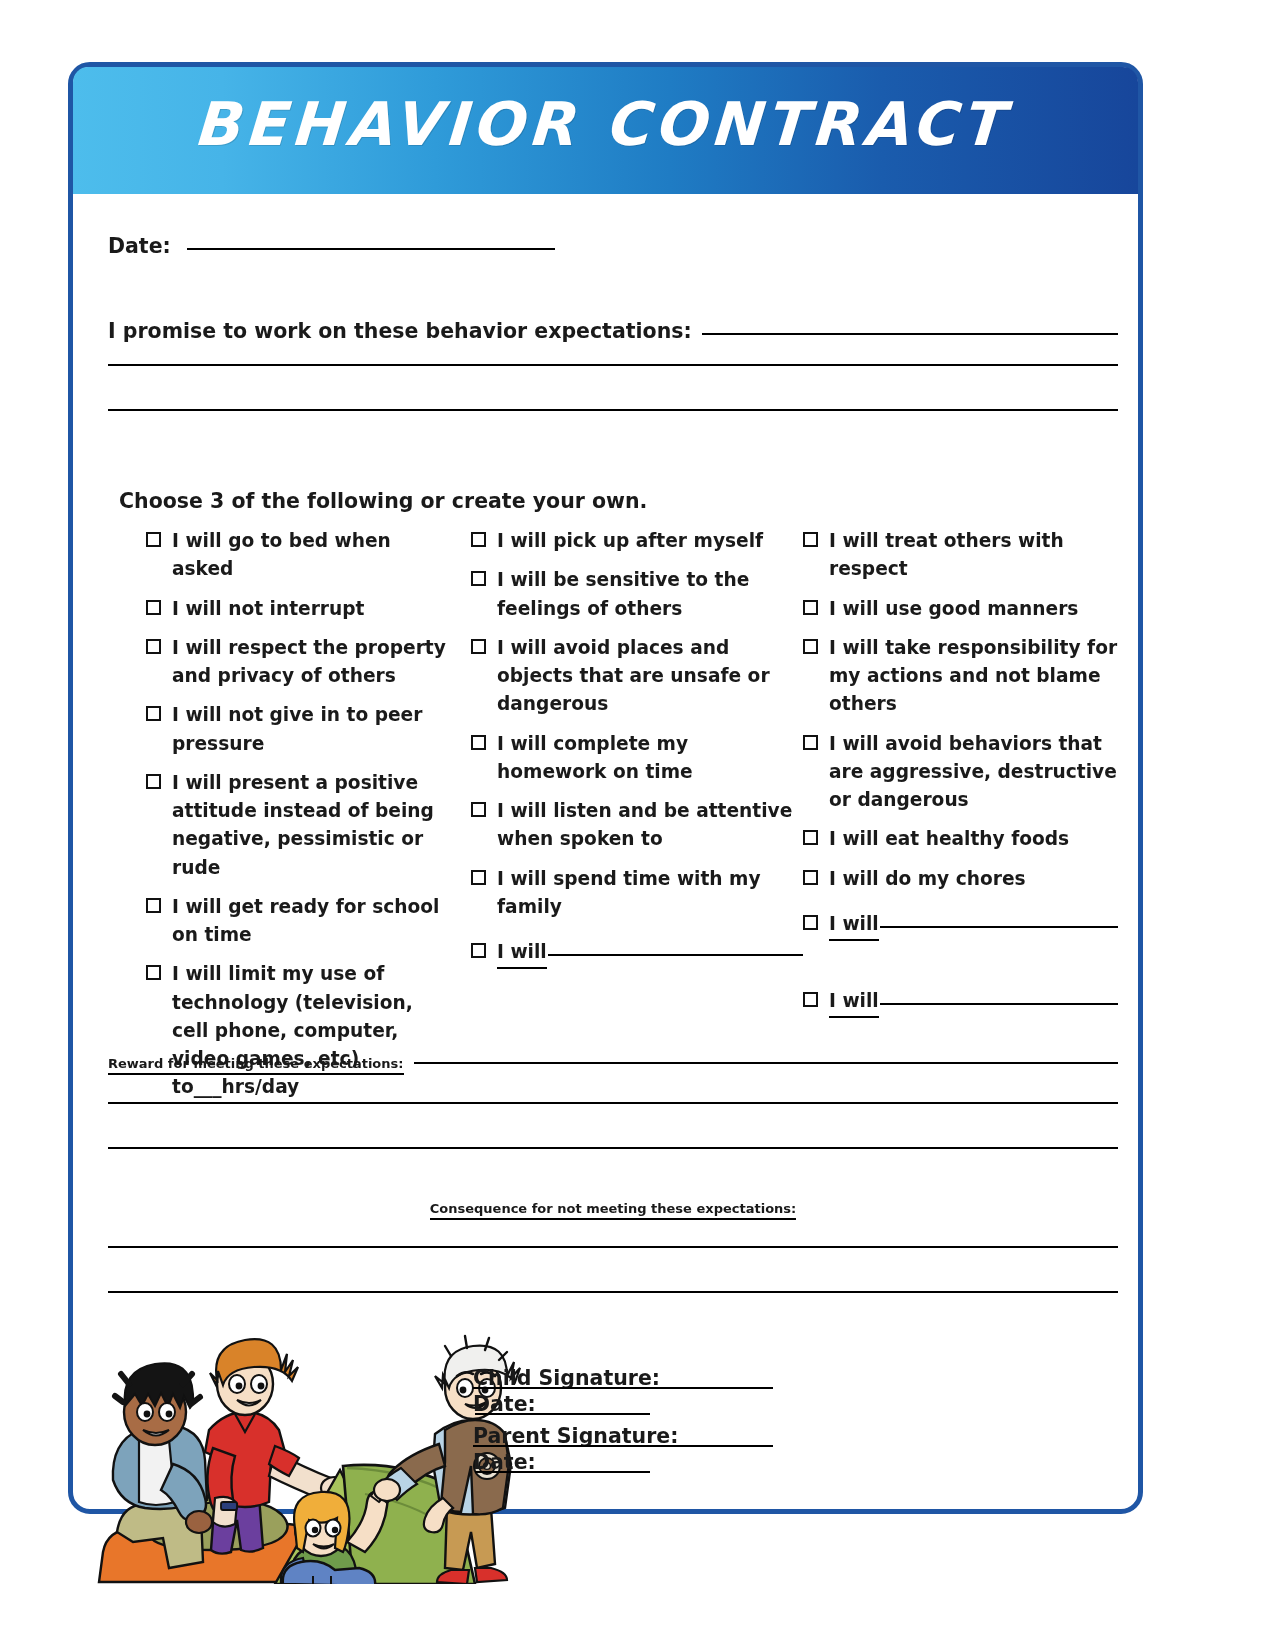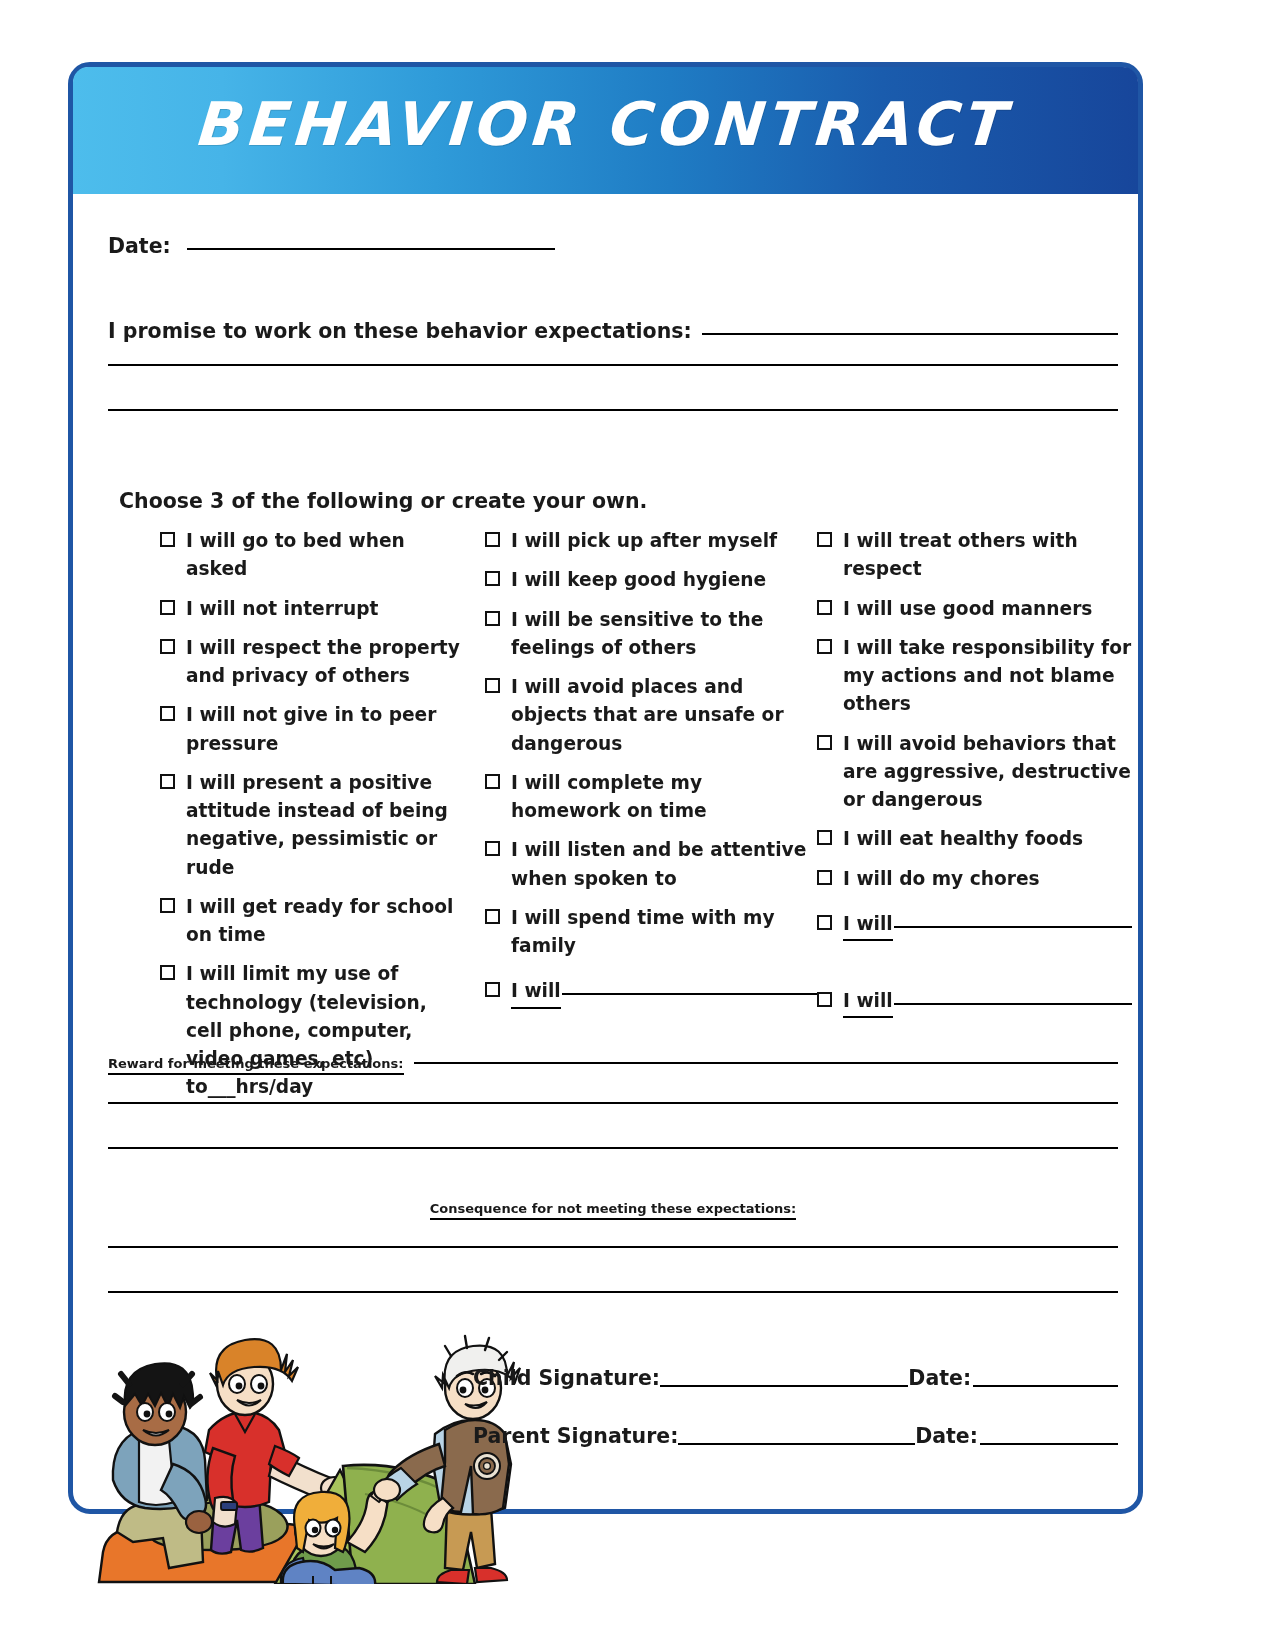--- a/index.html
+++ b/index.html
@@ -98,21 +98,21 @@
   .choose-line {
     position: absolute;
     left: 35px; top: 295px;
     font-size: 20.5px;
     margin-left: 11px;
   }
 
   
   .columns {
     position: absolute;
-    left: 49px; top: 333px;
+    left: 35px; top: 333px;
     width: 1010px;
     display: flex;
     gap: 0;
   }
   .col { }
   .col-1 { width: 345px; padding-left: 38px; }
   .col-2 { width: 350px; padding-left: 18px; }
   .col-3 { width: 315px; padding-left: 0px; }
 
   .check-item {
@@ -178,22 +178,23 @@
   .rule-c3 { top: 1097px; }
 
   
   .sig-area {
     position: absolute;
     left: 400px;
     width: 645px;
     font-size: 20.5px;
   }
   .sig-row {
-    display: flex; align-items: flex-end;
+    display: flex; align-items: flex-start;
     white-space: nowrap;
+    flex-direction: column;
   }
   .sig-row .lbl { white-space: nowrap; }
   .sig-row .rule { position: relative; top: -3px; }
   .sig-sign-line { width: 300px; }
   .sig-date-line { width: 175px; margin-left: 2px; }
   .sig-child { top: 1172px; }
   .sig-parent { top: 1230px; }
 
   
   .illustration {
@@ -258,24 +259,20 @@
         <div class="check-item">
           <span class="cbox"></span>
           <span class="ctext">I will limit my use of technology (television, cell phone, computer, video games, etc) to___hrs/day</span>
         </div>
       </div>
 
       <div class="col col-2">
         <div class="check-item">
           <span class="cbox"></span>
           <span class="ctext">I will pick up after myself</span>
-        </div>
-        <div class="check-item">
-          <span class="cbox"></span>
-          <span class="ctext">I will keep good hygiene</span>
         </div>
         <div class="check-item">
           <span class="cbox"></span>
           <span class="ctext">I will be sensitive to the feelings of others</span>
         </div>
         <div class="check-item">
           <span class="cbox"></span>
           <span class="ctext">I will avoid places and objects that are unsafe or dangerous</span>
         </div>
         <div class="check-item">

